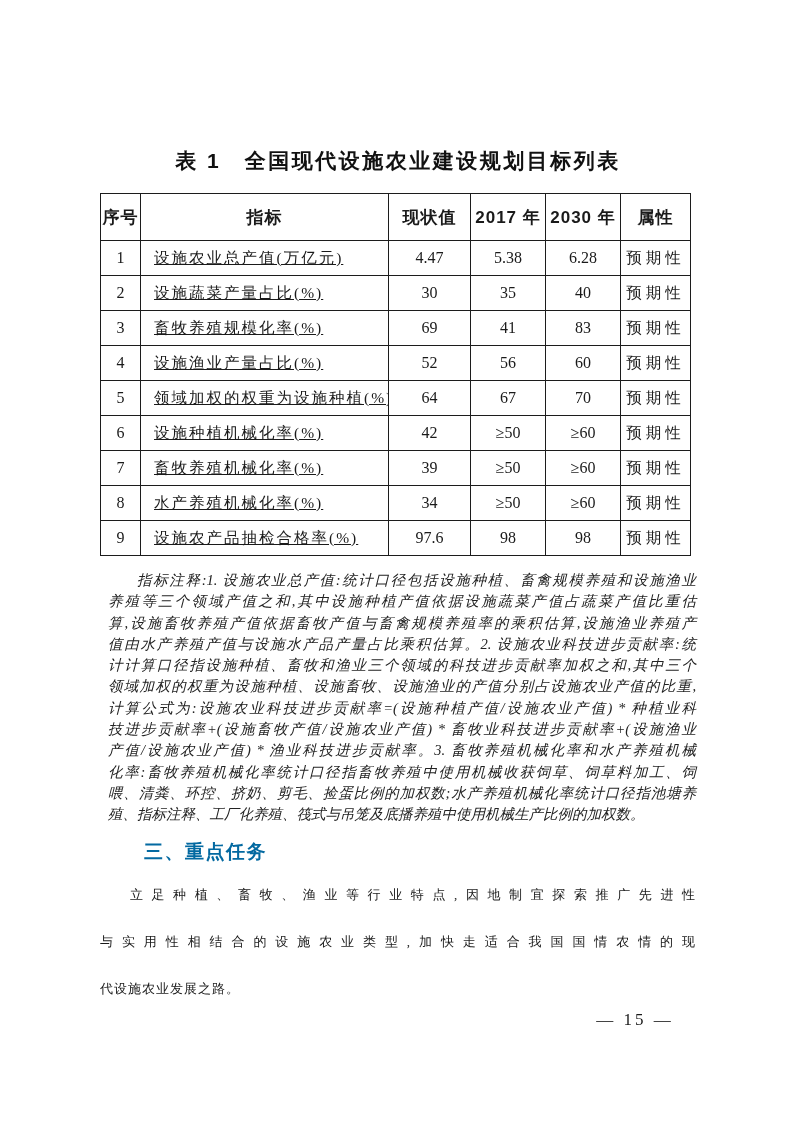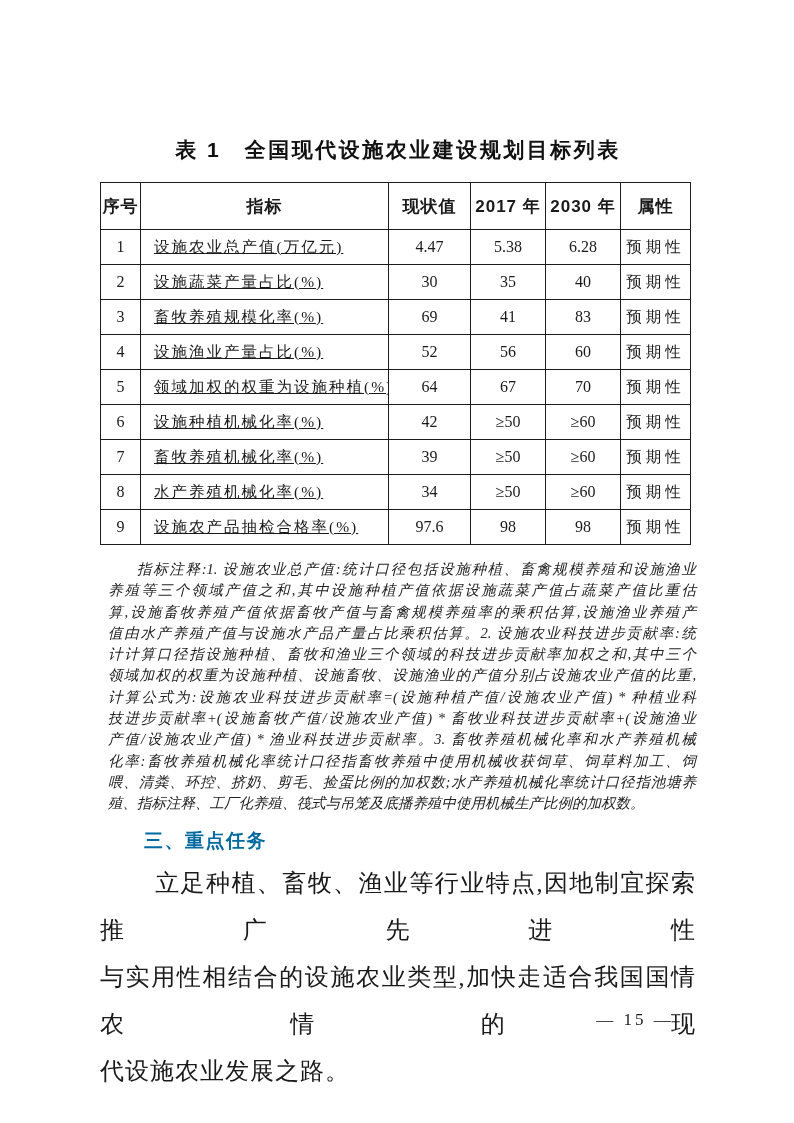--- a/index.html
+++ b/index.html
@@ -2,21 +2,21 @@
 <html lang="zh"><head>
 <meta charset="utf-8">
 <style>
   html, body { margin:0; padding:0; }
   body {
     width:794px; height:1123px; position:relative;
     background:#ffffff; color:#1a1a1a;
     font-family:"Liberation Serif", serif;
     overflow:hidden;
   }
-  .content { position:absolute; left:100px; top:4px; width:596px; }
+  .content { position:absolute; left:100px; top:15px; width:596px; }
 
   .doc-title {
     margin:133px 0 0 0; text-align:center;
     font-family:"Liberation Sans", sans-serif; font-weight:700;
     font-size:21px; letter-spacing:2.5px; color:#111; line-height:25px;
   }
 
   table.goals {
     border-collapse:collapse; table-layout:fixed;
     width:590px; margin-top:20px;
@@ -42,21 +42,21 @@
   .fn-line { text-align:justify; text-align-last:justify;margin-left:8px; }
   .fn-first { text-indent:2em; }
   .fn-last { text-align-last:left; }
 
   .section-heading {
     margin-top:14px; padding-left:44px;
     font-family:"Liberation Sans", sans-serif; font-weight:700;
     font-size:19px; letter-spacing:1.5px; color:#0369a1; line-height:23px;
   }
 
-  .body-para { margin-top:8px; width:596px; font-size:24px; line-height:47px; letter-spacing:1px; }
+  .body-para { margin-top:8px; width:596px; font-size:13px; line-height:47px; letter-spacing:1px; }
   .para-line { text-align:justify; text-align-last:justify; }
   .para-first { text-indent:2.3em; }
   .para-last { text-align-last:left; }
 
   .page-number {
     position:absolute; left:560px; top:1010px; width:150px;
     text-align:center; font-size:17px; letter-spacing:3px; color:#1a1a1a;
   }
 </style>
 </head>

